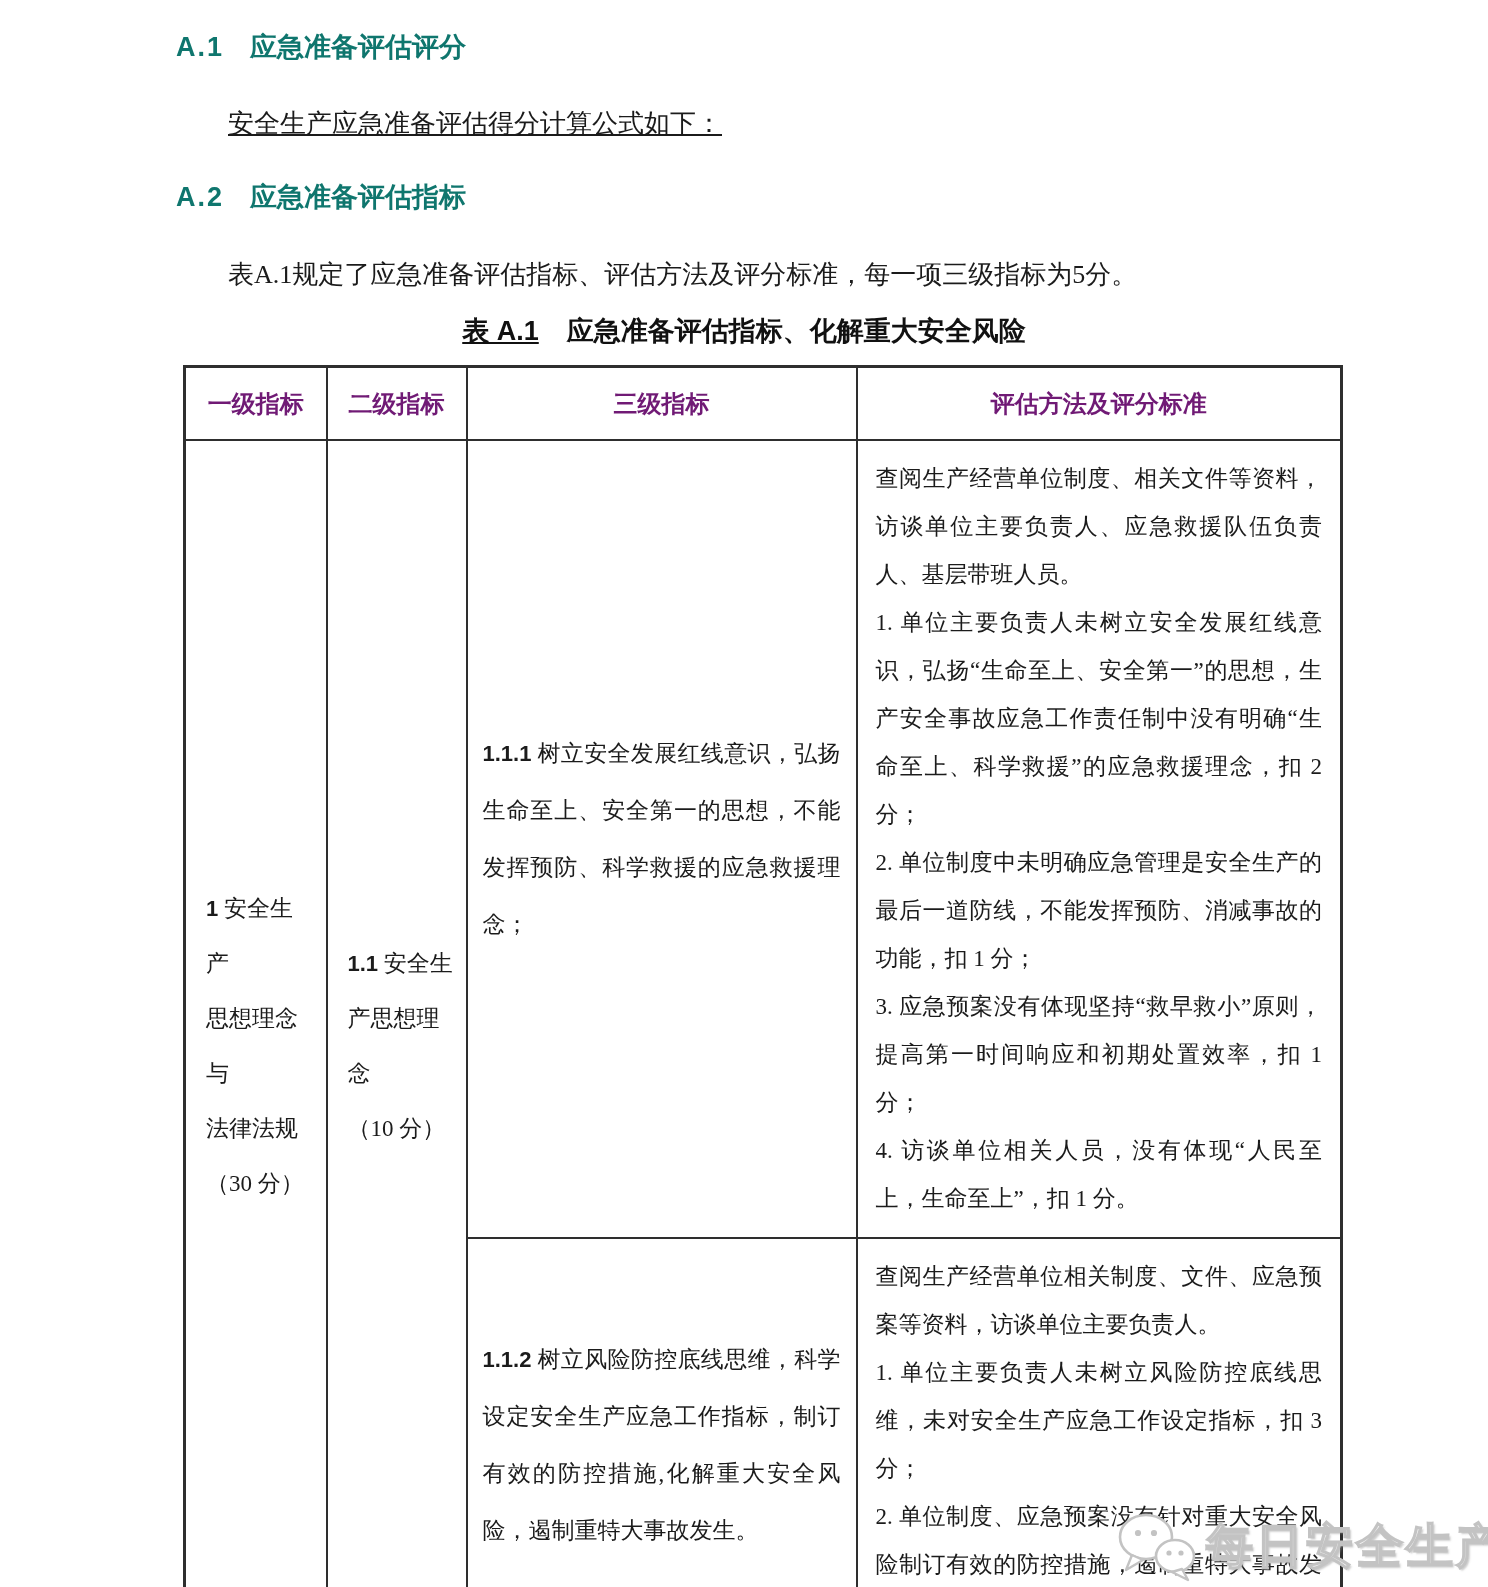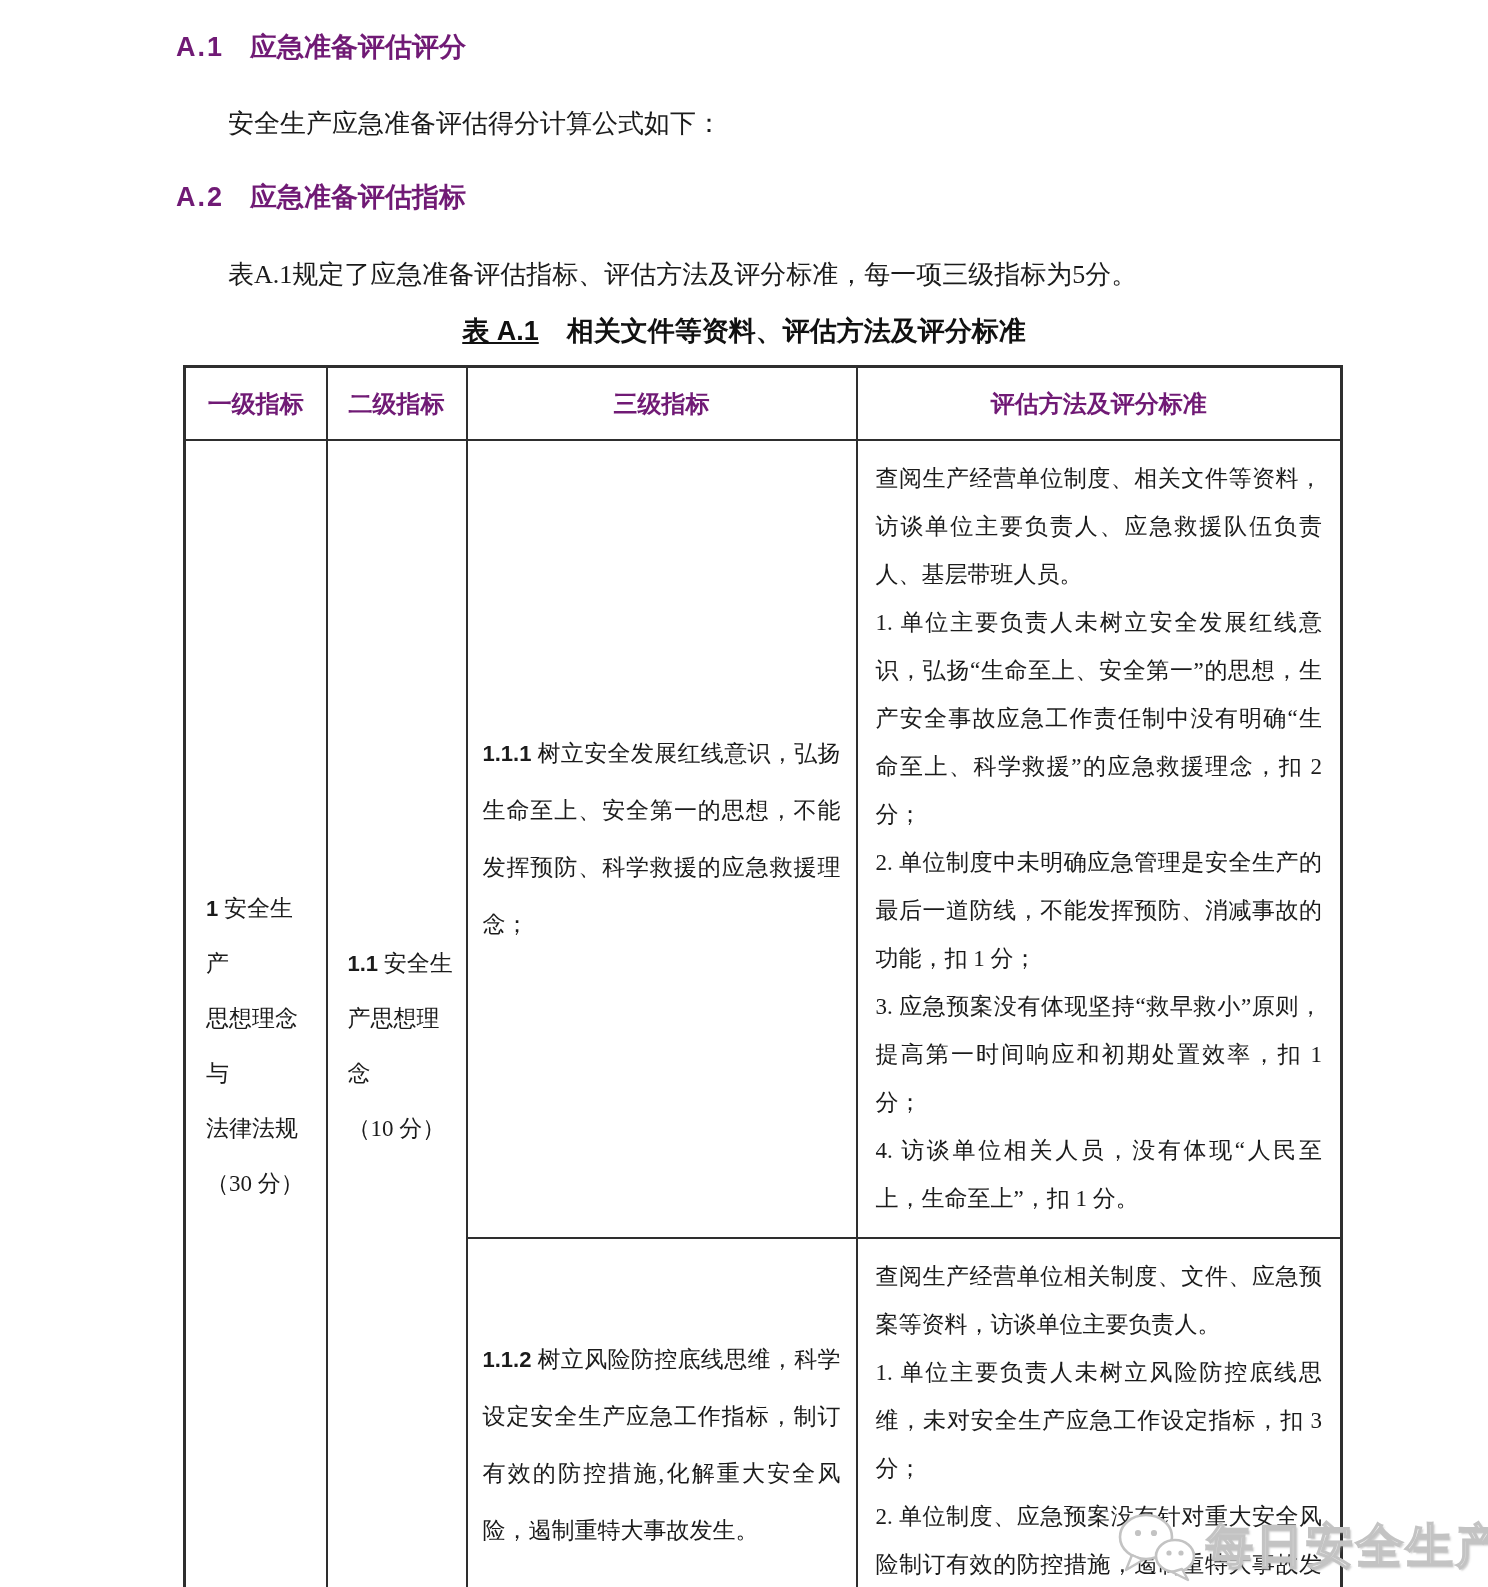--- a/index.html
+++ b/index.html
@@ -26,31 +26,31 @@
     font-size: 29px;
     line-height: 43px;
     color: #111;
   }
   .section-heading {
     margin-left: 176px;
     font-family: "Liberation Sans", sans-serif;
     font-weight: bold;
     font-size: 27px;
     line-height: 34px;
-    color: #701a75;
+    color: #0f766e;
   }
   .h-a1 { margin-top: 30px; }
   .h-a2 { margin-top: 36px; }
   .sec-num { margin-right: 26px; letter-spacing: 2px; }
   .body-text {
     margin: 0 110px 0 228px;
     font-size: 26px;
     line-height: 40px;
   }
-  .p1 { margin-top: 40px; }
+  .p1 { margin-top: 40px; text-decoration: underline; }
   .formula { margin-top: 2px; }
   .p2 { margin-top: 41px; }
   .table-caption {
     margin-top: 17px;
     text-align: center;
     font-family: "Liberation Sans", sans-serif;
     font-weight: bold;
     font-size: 27px;
     line-height: 38px;
     color: #111;
@@ -138,21 +138,21 @@
 
   <p class="body-text p1">安全生产应急准备评估得分计算公式如下：</p>
 
   <div class="section-heading h-a2">
     <span class="sec-num">A.2</span><span>应急准备评估指标</span>
   </div>
 
   <p class="body-text p2">表A.1规定了应急准备评估指标、评估方法及评分标准，每一项三级指标为5分。</p>
 
   <div class="table-caption">
-    <span class="cap-label">表 A.1</span><span>相关文件等资料、评估方法及评分标准</span>
+    <span class="cap-label">表 A.1</span><span>应急准备评估指标、化解重大安全风险</span>
   </div>
 
   <table class="eval">
     <colgroup>
       <col style="width:142px">
       <col style="width:140px">
       <col style="width:390px">
       <col style="width:485px">
     </colgroup>
     <thead>

